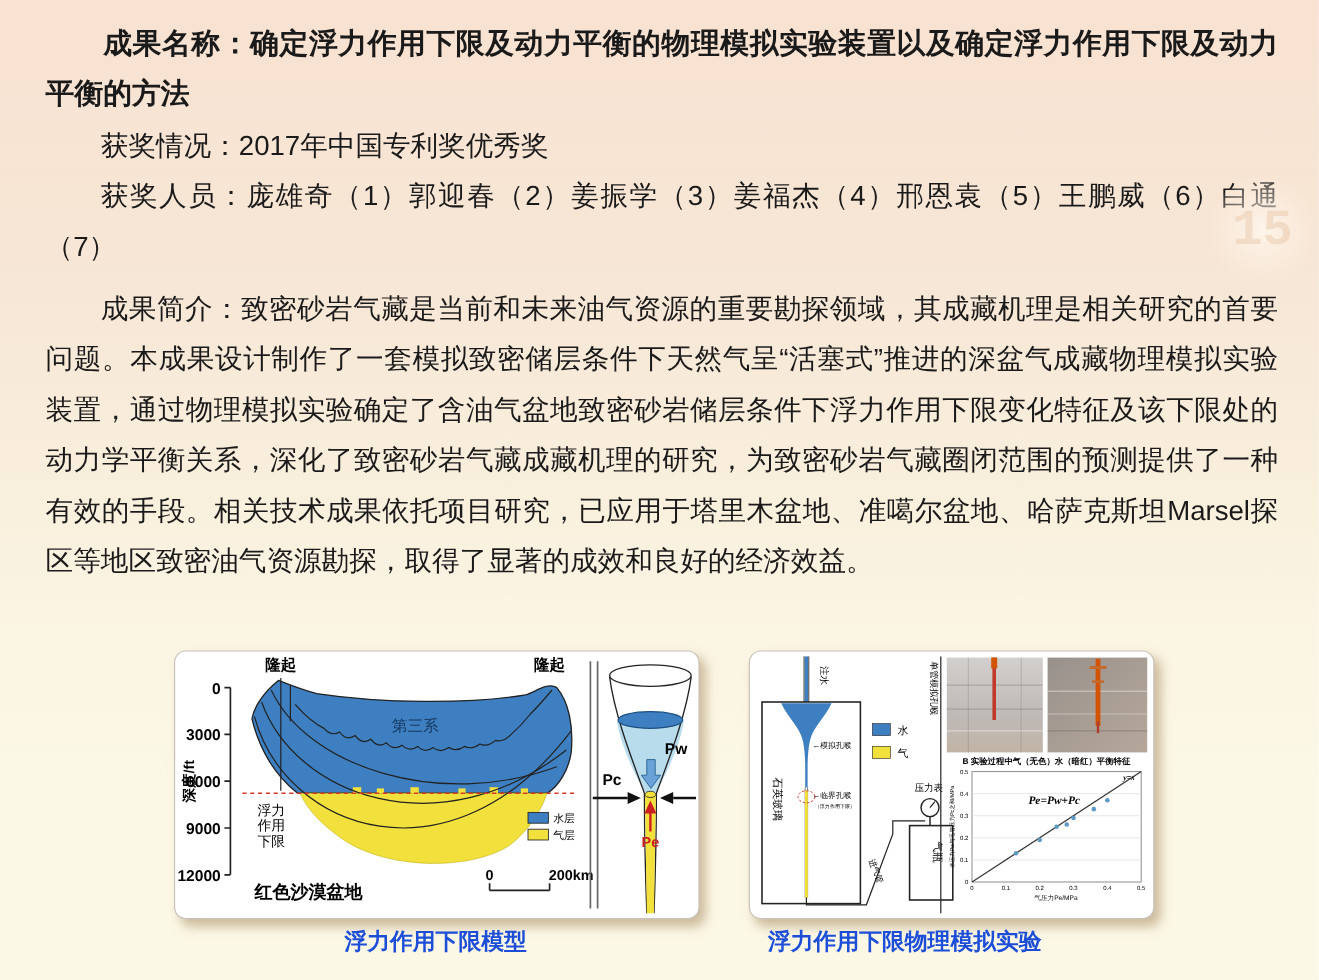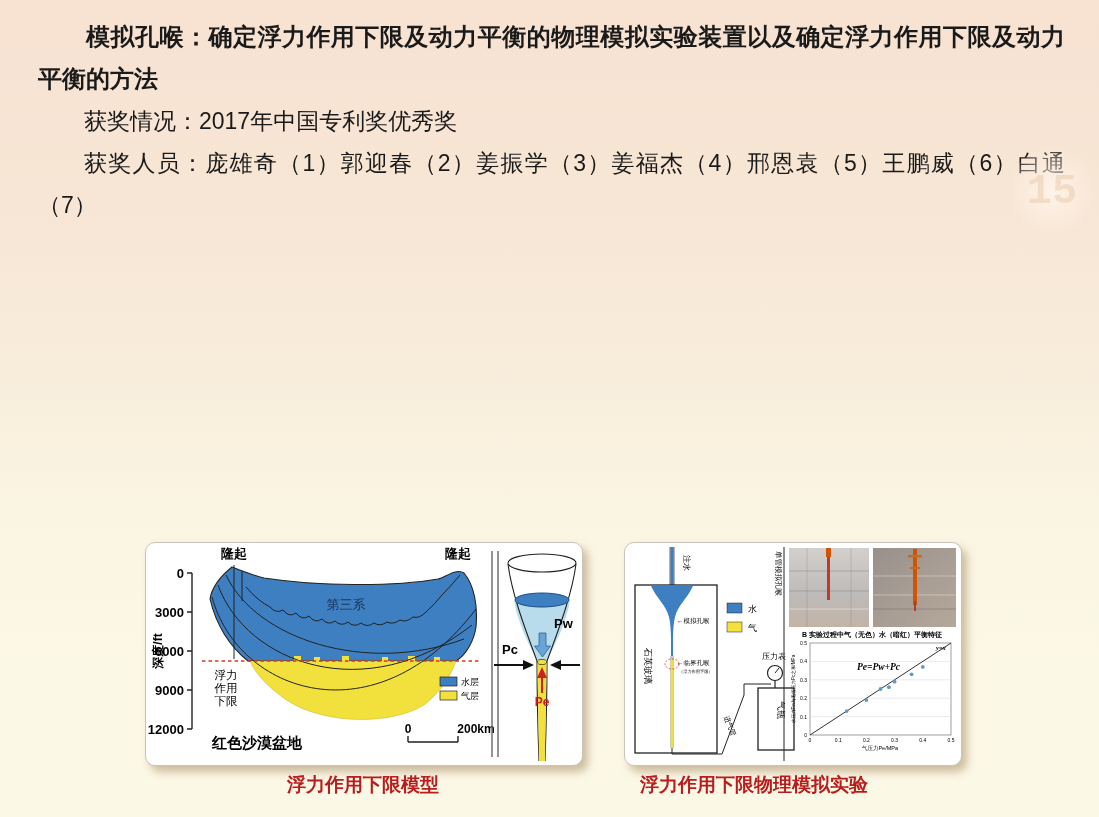--- a/index.html
+++ b/index.html
@@ -21,34 +21,35 @@
   }
   .figures{position:absolute;top:542px;left:145px;display:flex;gap:41px;}
   .fig-card{
     background:#ffffff;border:1.5px solid #c9c4bb;border-radius:10px;
     box-shadow:5px 6px 9px rgba(168,139,96,0.55);
     overflow:hidden;
   }
   .fig-card.left{width:436px;height:222px;}
   .fig-card.right{width:336px;height:222px;}
   .caption{
-    position:absolute;top:772px;font-size:19px;font-weight:700;text-align:center;color:#b91c1c;
+    position:absolute;top:772px;font-size:19px;font-weight:700;text-align:center;color:#1d4ed8;
   }
   .caption.left{left:145px;width:436px;}
   .caption.right{left:586px;width:336px;}
   svg text{font-family:"Liberation Sans","DejaVu Sans",sans-serif;}
   svg text.serifit{font-family:"Liberation Serif","DejaVu Serif",serif;font-style:italic;font-weight:700;}
 </style>
 </head>
 <body>
 
 <div class="text-block">
-  <p class="title">模拟孔喉：确定浮力作用下限及动力平衡的物理模拟实验装置以及确定浮力作用下限及动力平衡的方法</p>
+  <p class="title">成果名称：确定浮力作用下限及动力平衡的物理模拟实验装置以及确定浮力作用下限及动力平衡的方法</p>
   <p>获奖情况：2017年中国专利奖优秀奖</p>
   <p>获奖人员：庞雄奇（1）郭迎春（2）姜振学（3）姜福杰（4）邢恩袁（5）王鹏威（6）白通（7）</p>
+  <p class="intro">成果简介：致密砂岩气藏是当前和未来油气资源的重要勘探领域，其成藏机理是相关研究的首要问题。本成果设计制作了一套模拟致密储层条件下天然气呈“活塞式”推进的深盆气成藏物理模拟实验装置，通过物理模拟实验确定了含油气盆地致密砂岩储层条件下浮力作用下限变化特征及该下限处的动力学平衡关系，深化了致密砂岩气藏成藏机理的研究，为致密砂岩气藏圈闭范围的预测提供了一种有效的手段。相关技术成果依托项目研究，已应用于塔里木盆地、准噶尔盆地、哈萨克斯坦Marsel探区等地区致密油气资源勘探，取得了显著的成效和良好的经济效益。</p>
 </div>
 
 <div class="watermark">15</div>
 
 <div class="figures">
 
   <div class="fig-card left">
     <svg width="436" height="222" viewBox="0 0 436 222">
 
       <line x1="46" y1="30" x2="46" y2="186" stroke="#222" stroke-width="1.4"></line>

